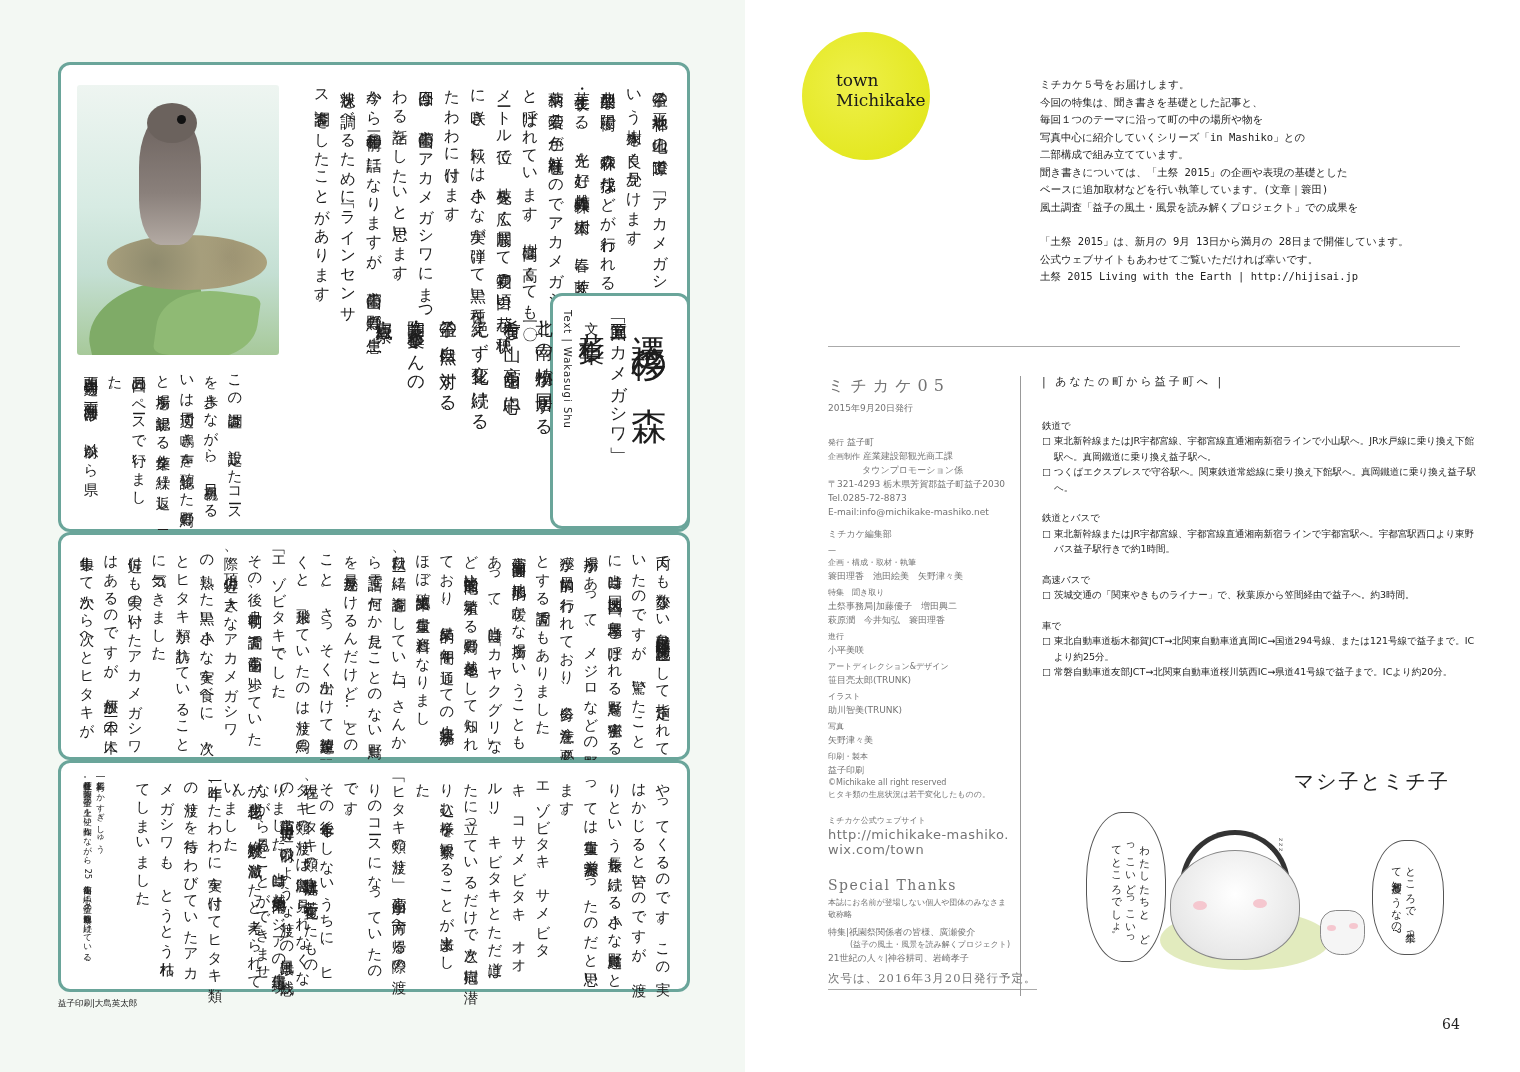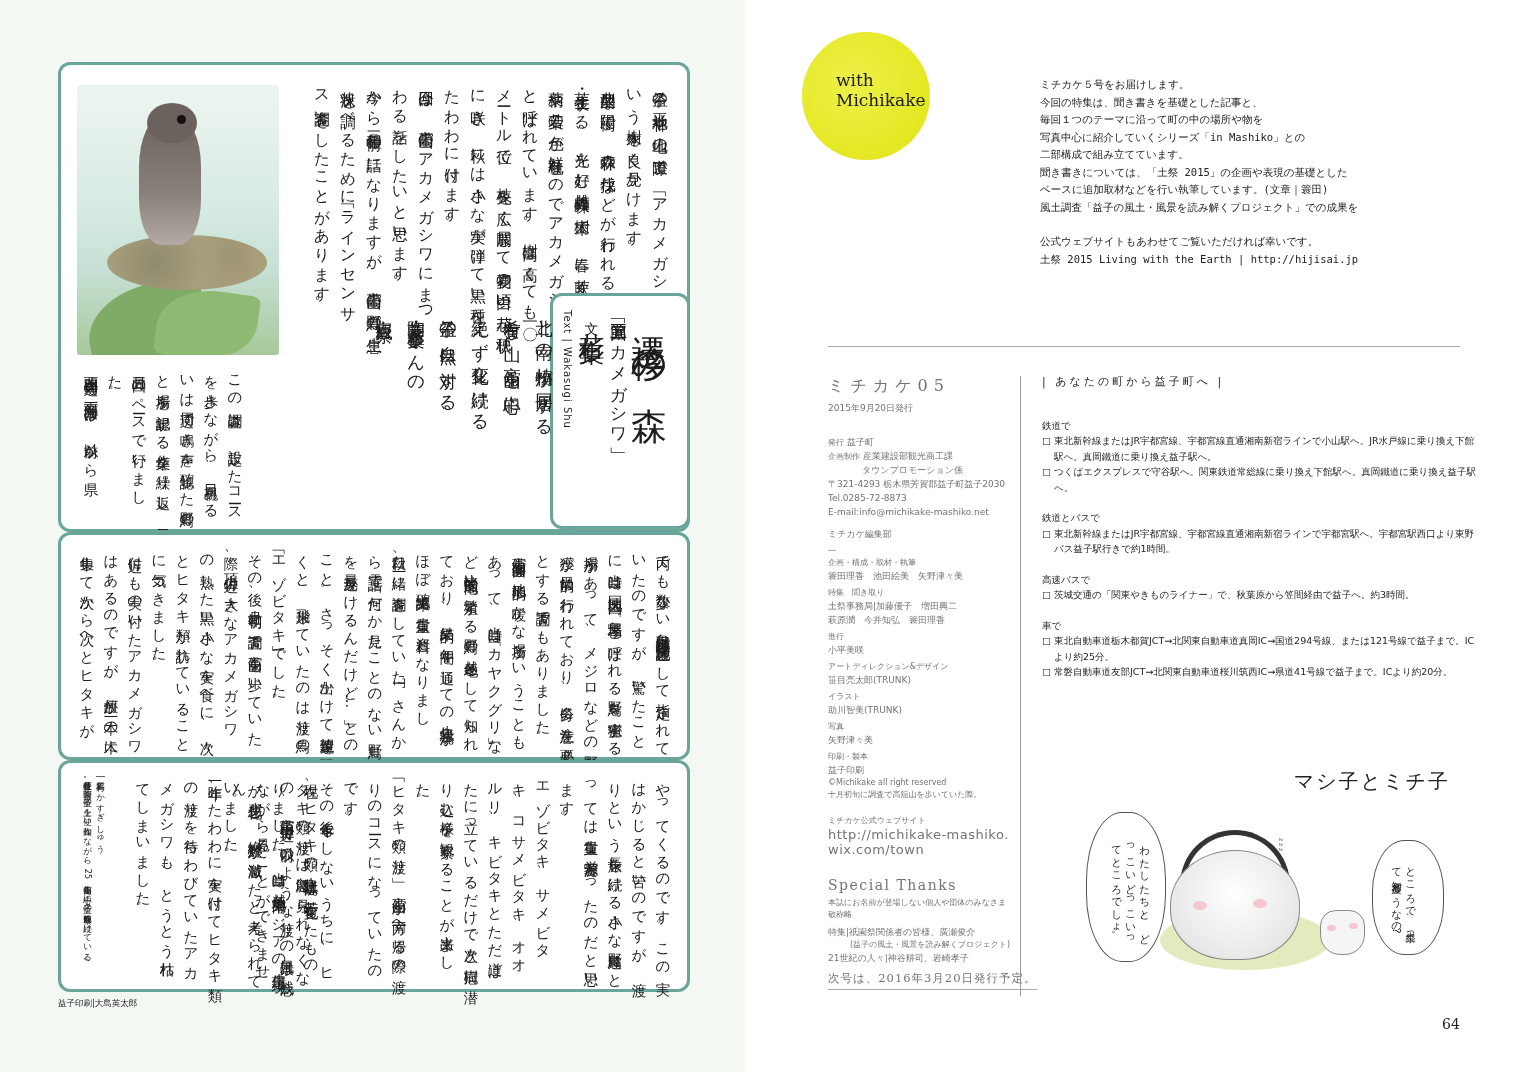--- a/index.html
+++ b/index.html
@@ -147,35 +147,36 @@
     <div class="bio" style="white-space: pre-line;">若杉集|わかすぎ しゅう
 益子町在住。陶芸家。益子の土を使い作陶しながら、25年高舘山を中心に益子の自然観察を続けている。</div>
   </div>
 
   <div class="illus-credit">益子印刷|大島英太郎</div>
 </div>
 
 <div class="right-page">
   <div class="circle">
     <div class="circle-text">
-      <div>with</div>
+      <div>town</div>
       <div>Michikake</div>
     </div>
   </div>
 
   <div class="intro">
     <p>ミチカケ５号をお届けします。</p>
     <p>今回の特集は、聞き書きを基礎とした記事と、</p>
     <p>毎回１つのテーマに沿って町の中の場所や物を</p>
     <p>写真中心に紹介していくシリーズ「in Mashiko」との</p>
     <p>二部構成で組み立てています。</p>
     <p>聞き書きについては、「土祭 2015」の企画や表現の基礎とした</p>
     <p>ベースに追加取材などを行い執筆しています。(文章｜簑田)</p>
     <p>風土調査「益子の風土・風景を読み解くプロジェクト」での成果を</p>
     <div class="gap"></div>
+    <p>「土祭 2015」は、新月の 9月 13日から満月の 28日まで開催しています。</p>
     <p>公式ウェブサイトもあわせてご覧いただければ幸いです。</p>
     <p>土祭 2015 Living with the Earth | http://hijisai.jp</p>
   </div>
 
   <div class="hr"></div>
 
   <div class="colophon">
     <div class="mag-title">ミチカケ05</div>
     <div class="norm" style="margin-top:4px;">2015年9月20日発行</div>
     <div class="sp20"></div>
@@ -204,21 +205,21 @@
     <div class="sp4"></div>
     <div class="small">イラスト</div>
     <div class="norm">助川智美(TRUNK)</div>
     <div class="sp4"></div>
     <div class="small">写真</div>
     <div class="norm">矢野津々美</div>
     <div class="sp4"></div>
     <div class="small">印刷・製本</div>
     <div class="norm">益子印刷</div>
     <div class="small">©Michikake all right reserved</div>
-    <div class="small">十月初旬に調査で高舘山を歩いていた際。</div>
+    <div class="small">ヒタキ類の生息状況は若干変化したものの。</div>
     <div class="sp14"></div>
     <div class="small">ミチカケ公式ウェブサイト</div>
     <div class="url">
       <div>http://michikake-mashiko.</div>
       <div>wix.com/town</div>
     </div>
     <div class="thanks-title">Special Thanks</div>
     <div class="small" style="margin-top:4px;">本誌にお名前が登場しない個人や団体のみなさま</div>
     <div class="small">敬称略</div>
     <div class="norm" style="margin-top:4px;">特集|祇園祭関係者の皆様、廣瀬俊介</div>

